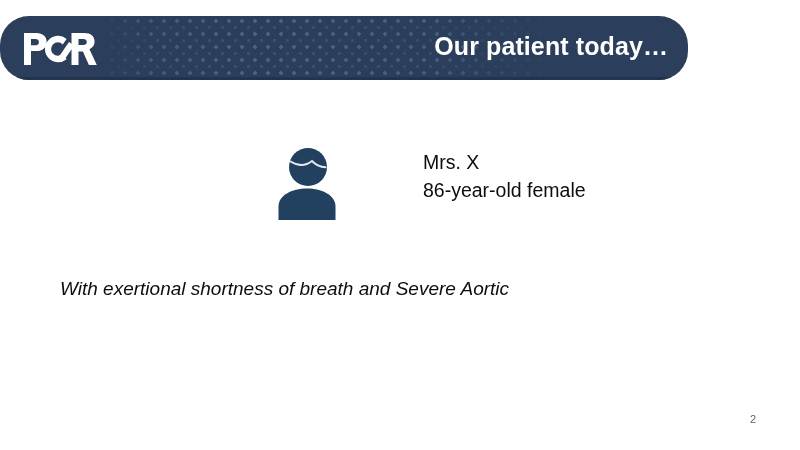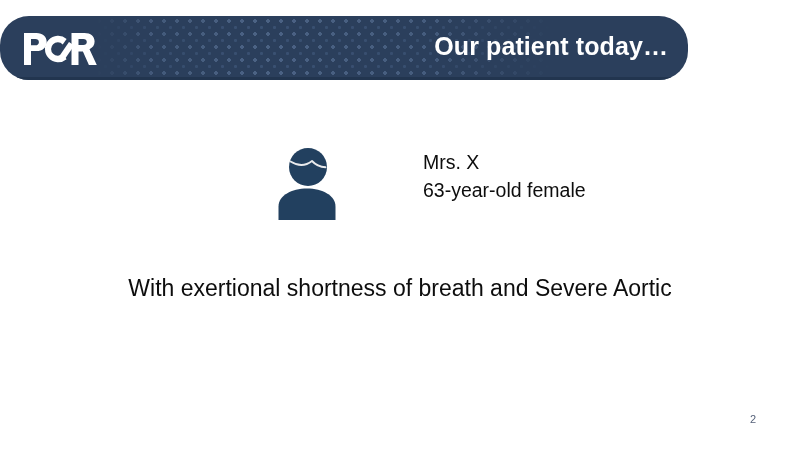--- a/index.html
+++ b/index.html
@@ -108,24 +108,25 @@
     margin-left: 44px;
   }
   .patient-line { display: block; }
 
   
   #body-text {
     position: absolute;
     left: 60px;
     top: 274px;
     width: 680px;
-    text-align: center;
+    text-align: left;
     color: #0d0d0d;
-    font-size: 23px;
+    font-size: 19px;
     line-height: 29px;
+    font-style: italic;
   }
   .body-line { display: block; }
 
   
   #page-number {
     position: absolute;
     right: 44px;
     top: 412px;
     color: #56627a;
     font-size: 11px;
@@ -170,21 +171,21 @@
         <circle cx="33" cy="22" r="19" fill="#22405f"></circle>
 
         <path d="M15.5 16.5 C22 20.5 30 21.5 37 16.0 C40.5 19.8 44.5 22.0 50.5 22.3" stroke="#e9eaec" stroke-width="1.9" fill="none" stroke-linecap="round" stroke-linejoin="round"></path>
 
         <path d="M3.5 75 V61.5 C3.5 50.5 16.5 43.5 32 43.5 C47.5 43.5 60.5 50.5 60.5 61.5 V75 Z" fill="#22405f"></path>
       </svg>
     </div>
 
     <div id="patient-text">
       <span class="patient-line">Mrs. X</span>
-      <span class="patient-line">63-year-old female</span>
+      <span class="patient-line">86-year-old female</span>
     </div>
   </div>
 
   <div id="body-text">
     <span class="body-line">With exertional shortness of breath and Severe Aortic</span>
   </div>
 
   <div id="page-number">2</div>
 
 </div>

